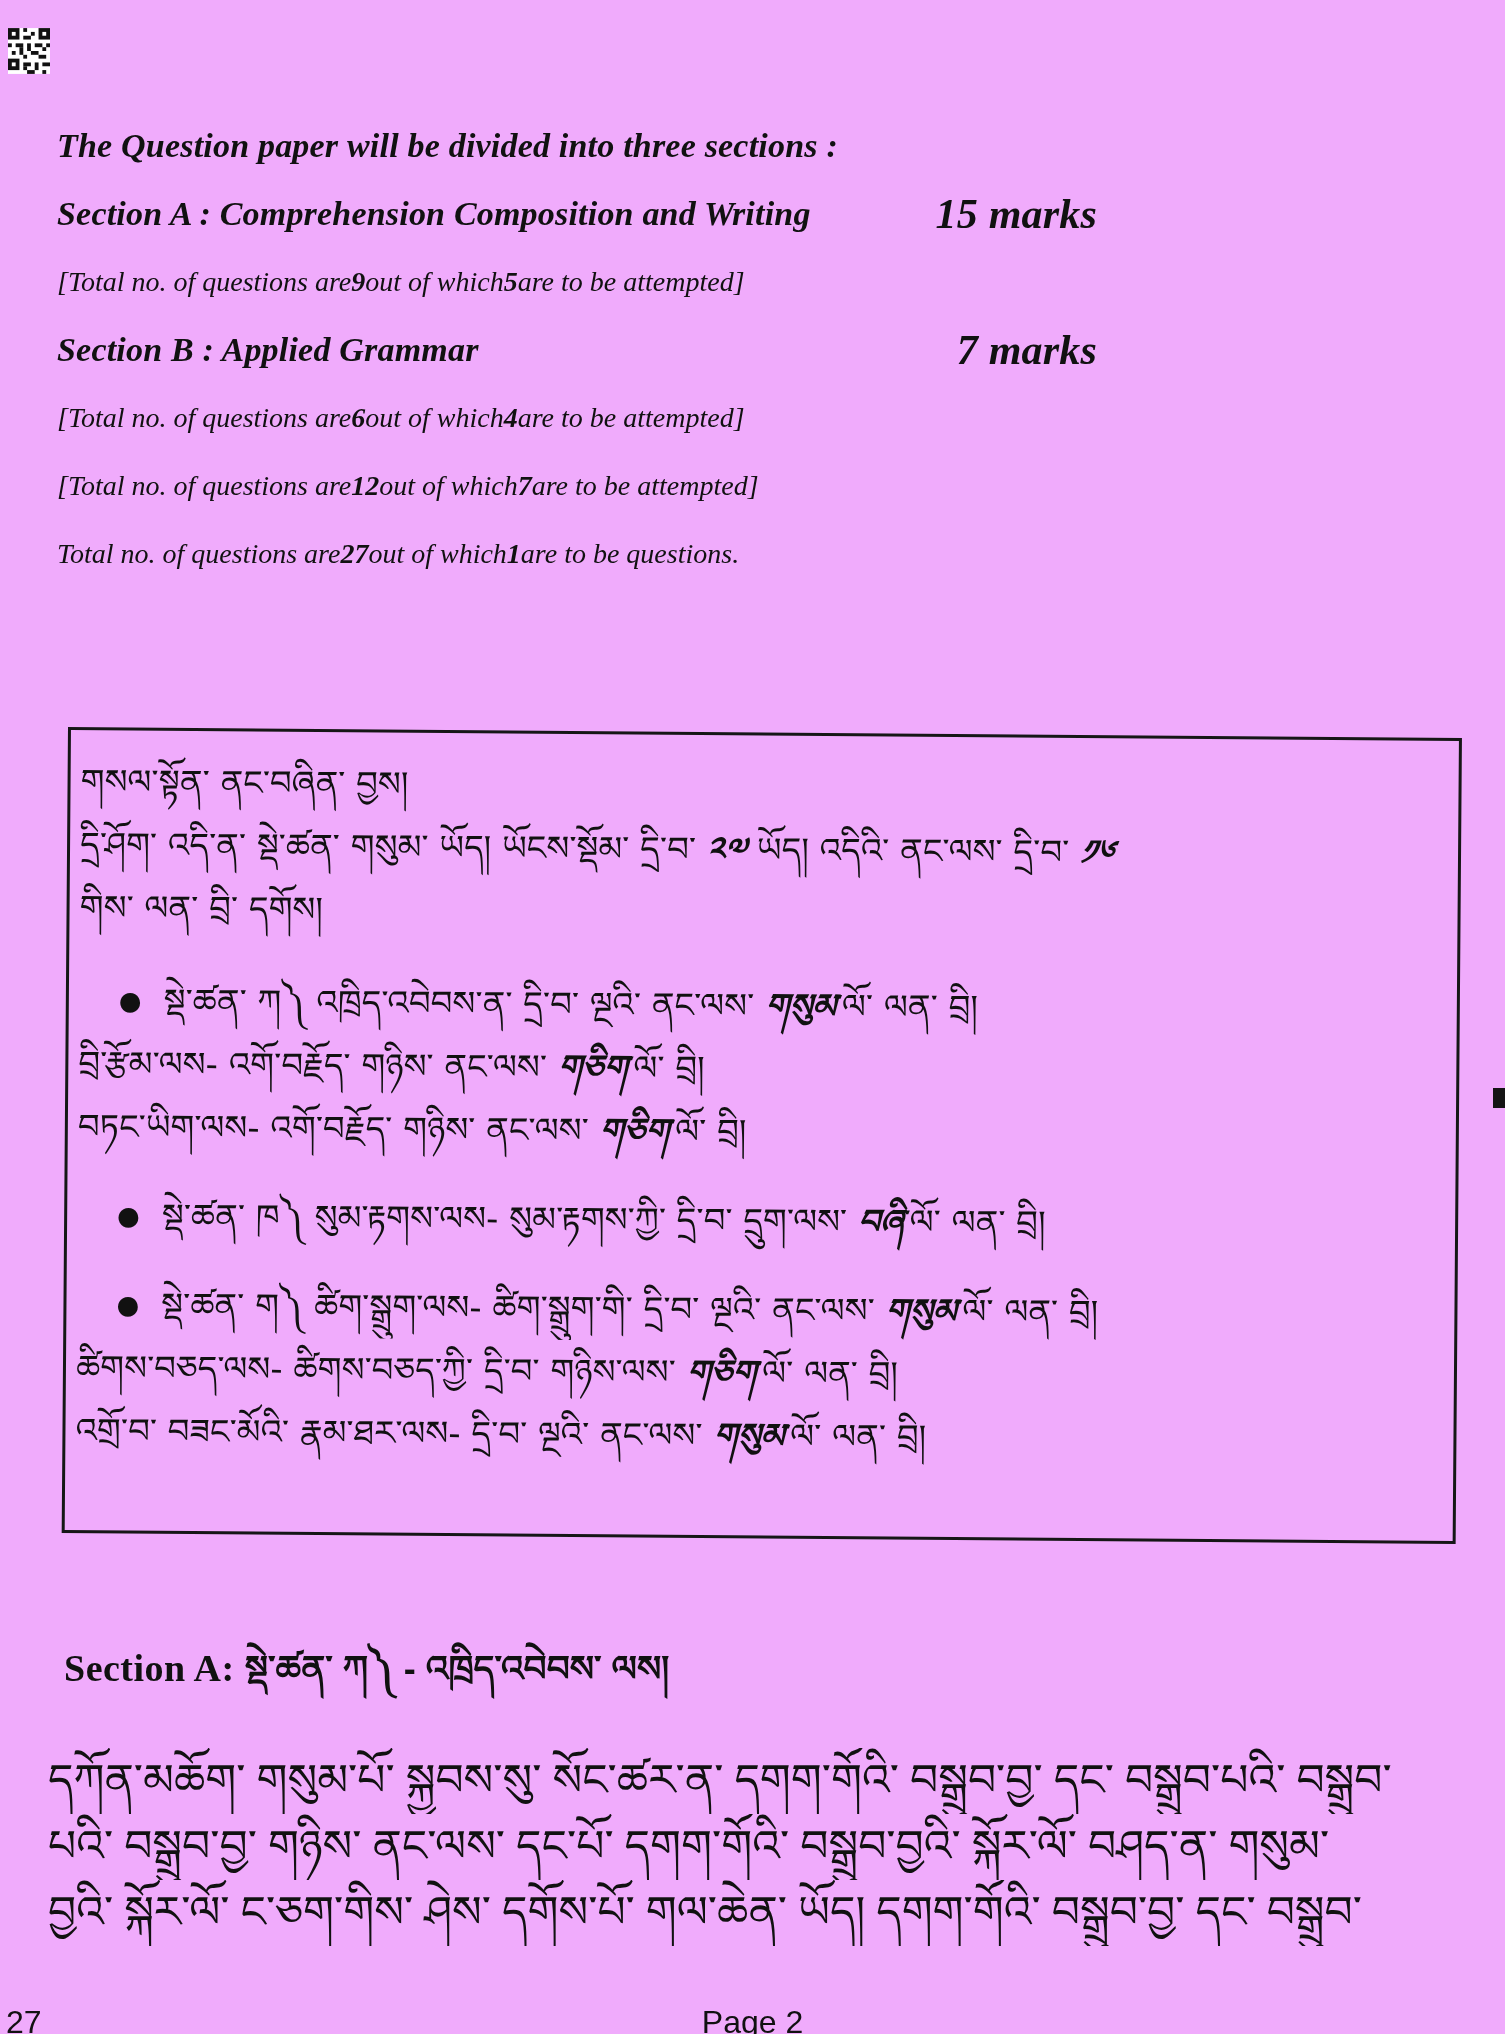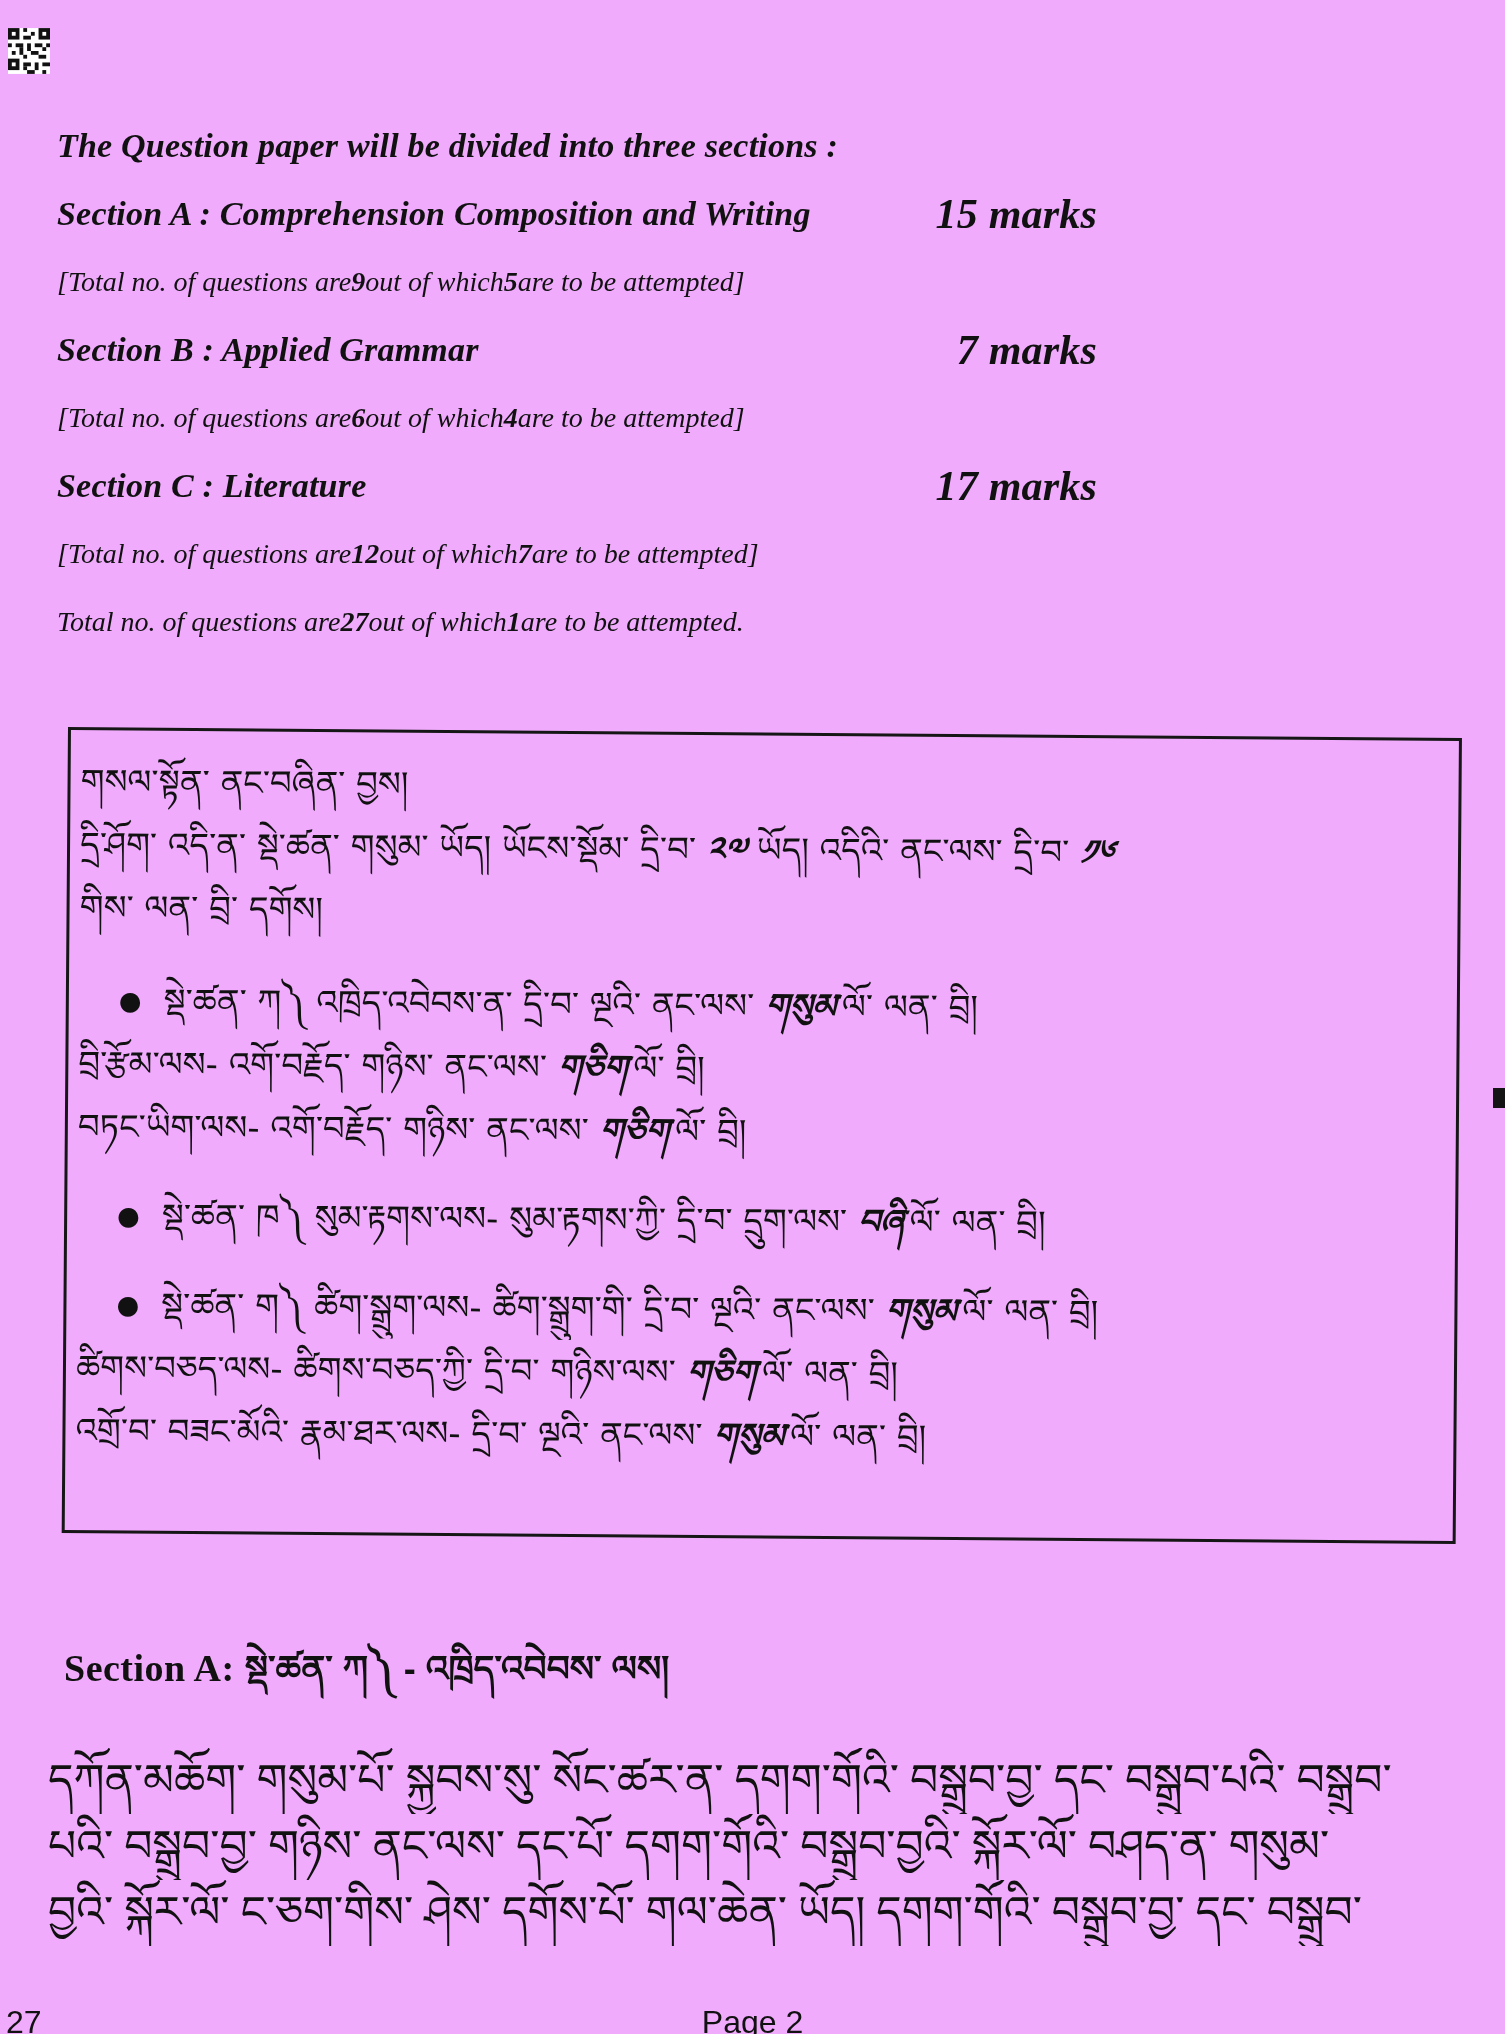--- a/index.html
+++ b/index.html
@@ -117,38 +117,34 @@
       <span class="marks">7 marks</span>
     </div>
     <div class="line note">
         <span>[Total no. of questions are </span>
         <span class="seg-bold">6</span>
         <span> out of which </span>
         <span class="seg-bold">4</span>
         <span> are to be attempted]</span>
       </div>
 
-    <div class="line sec">
-      <span>Section C : Literature</span>
-      <span class="marks">17 marks</span>
-    </div>
     <div class="line note">
         <span>[Total no. of questions are </span>
         <span class="seg-bold">12</span>
         <span> out of which </span>
         <span class="seg-bold">7</span>
         <span> are to be attempted]</span>
       </div>
 
     <div class="line note">
         <span>Total no. of questions are </span>
         <span class="seg-bold">27</span>
         <span> out of which </span>
         <span class="seg-bold">1</span>
-        <span> are to be attempted.</span>
+        <span> are to be questions.</span>
       </div>
   </div>
 
   <div class="tibox">
     <div class="tl">གསལ་སྟོན་ ནང་བཞིན་ བྱས།</div>
     <div class="tl"><span>དྲི་ཤོག་ འདི་ན་ སྡེ་ཚན་ གསུམ་ ཡོད། ཡོངས་སྡོམ་ དྲི་བ་ </span><span class="seg-bold">༢༧</span><span> ཡོད། འདིའི་ ནང་ལས་ དྲི་བ་ </span><span class="seg-bold">༡༦</span></div>
     <div class="tl">གིས་ ལན་ བྲི་ དགོས།</div>
     <div class="gap30"></div>
 
     <div class="tl bullet-row">

